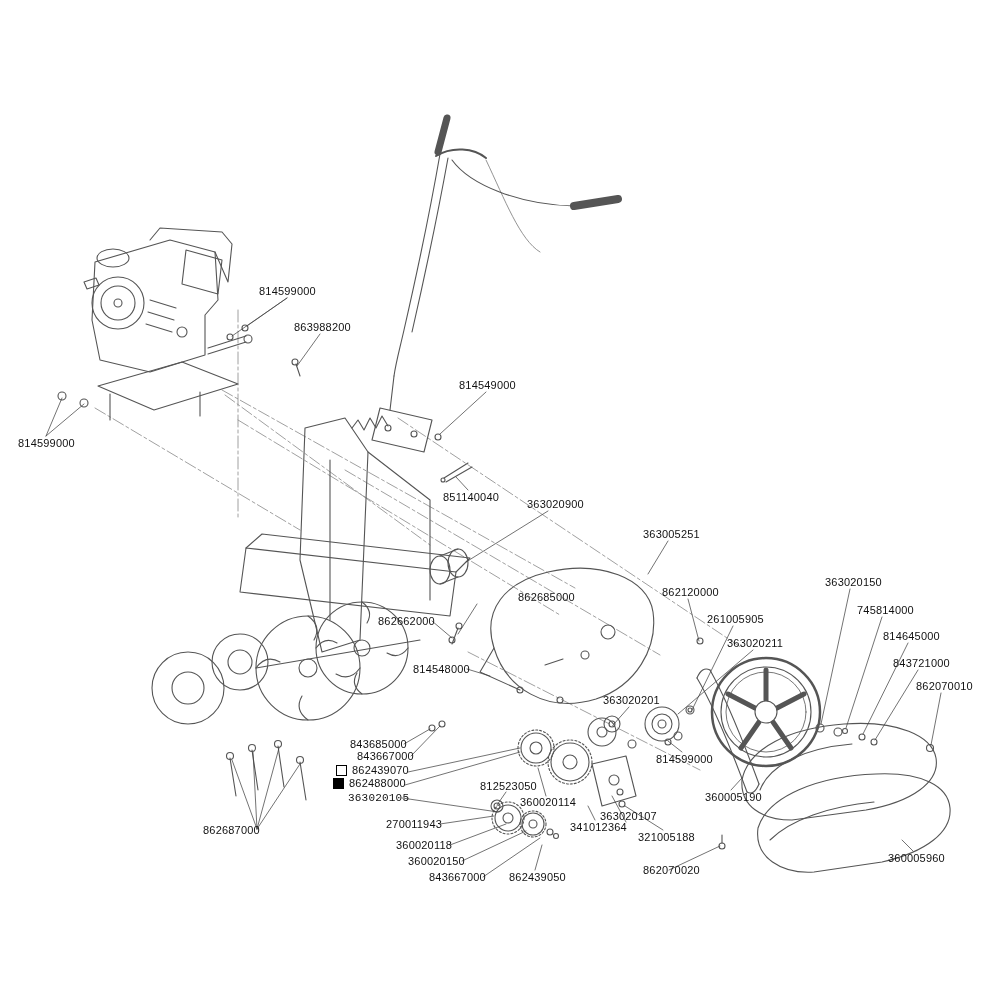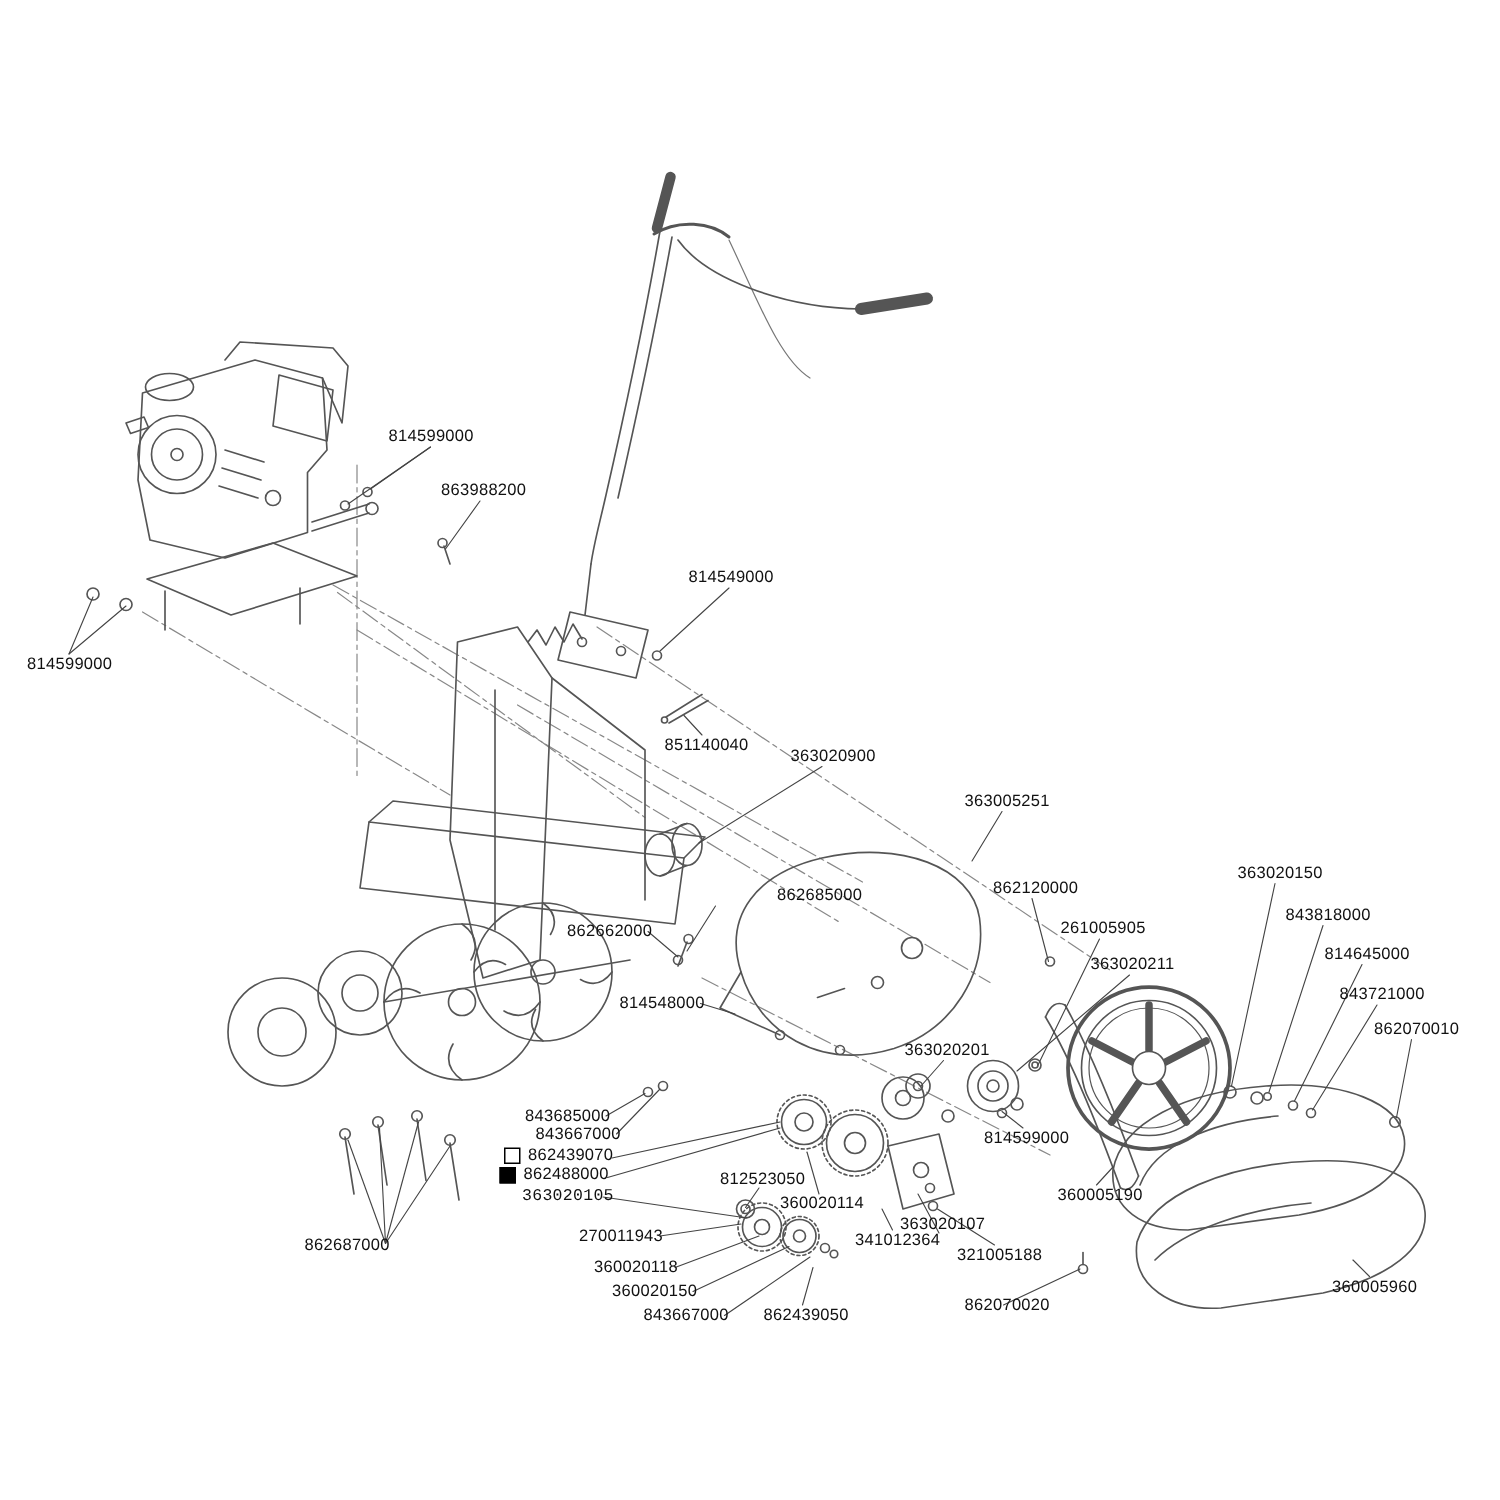--- a/index.html
+++ b/index.html
@@ -275,21 +275,21 @@
       <div class="part-label" style="left: 662px; top: 586px;">
         <span>862120000</span>
       </div>
       <div class="part-label" style="left: 825px; top: 576px;">
         <span>363020150</span>
       </div>
       <div class="part-label" style="left: 707px; top: 613px;">
         <span>261005905</span>
       </div>
       <div class="part-label" style="left: 857px; top: 604px;">
-        <span>843818000</span>
+        <span>745814000</span>
       </div>
       <div class="part-label" style="left: 727px; top: 637px;">
         <span>363020211</span>
       </div>
       <div class="part-label" style="left: 883px; top: 630px;">
         <span>814645000</span>
       </div>
       <div class="part-label" style="left: 378px; top: 615px;">
         <span>862662000</span>
       </div>

